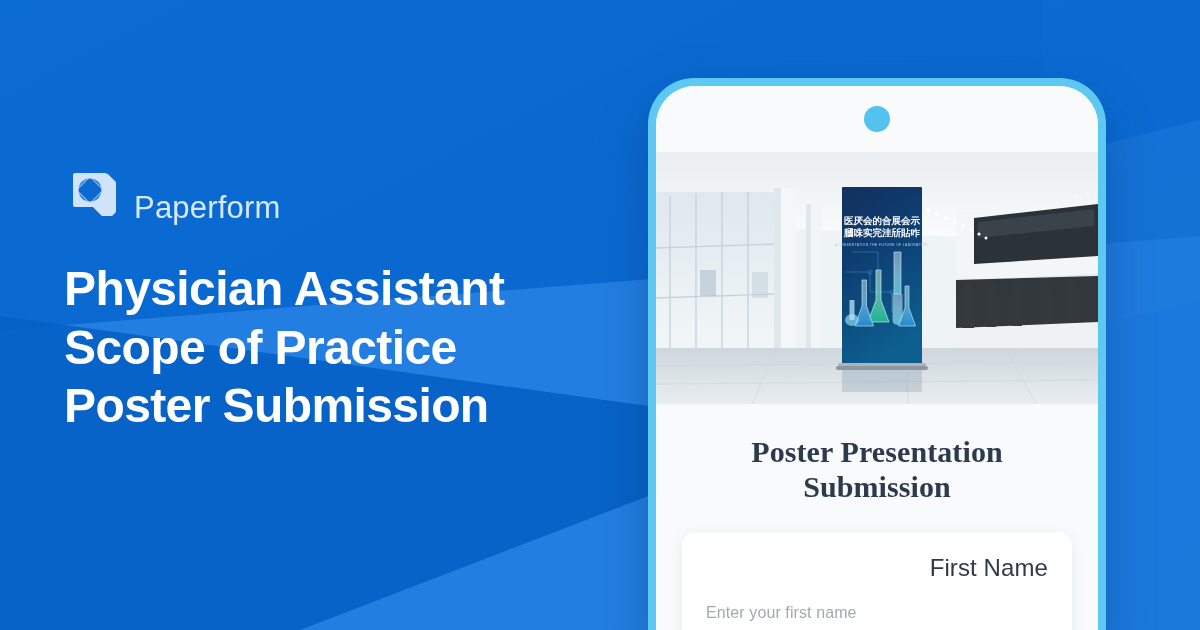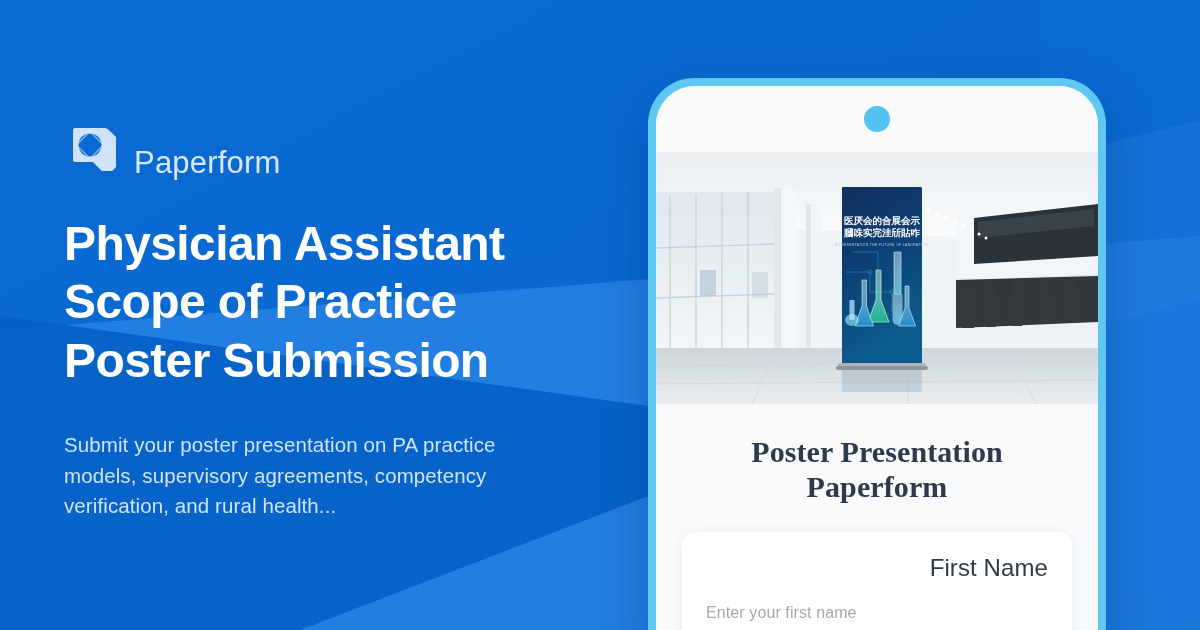--- a/index.html
+++ b/index.html
@@ -176,21 +176,20 @@
           </g>
           <circle cx="26" cy="26" r="11.5" fill="#0a6ad1"></circle>
           <path d="M26 12.5 L39.5 26 L26 39.5 L12.5 26 Z" fill="none" stroke="#cfe4fb" stroke-width="1.6" opacity="0.55"></path>
         </svg>
       </span>
       <span class="brand-name">Paperform</span>
     </div>
 
     <h1 class="headline">Physician Assistant Scope of Practice Poster Submission</h1>
 
-    <p class="subhead">Submit your poster presentation on PA practice models, supervisory agreements, competency verification, and rural health...</p>
   </div>
 
   <div class="phone">
     <div class="phone-screen">
 
       <div class="phone-notch-bar">
         <span class="camera-dot"></span>
       </div>
 
       <div class="hero-photo">
@@ -308,21 +307,21 @@
           <rect x="193.5" y="148" width="5" height="20" fill="#b7e6f7" opacity="0.75"></rect>
 
           <rect x="182" y="211" width="88" height="5" rx="2" fill="#aab4ba"></rect>
           <rect x="180" y="214" width="92" height="4" rx="2" fill="#8d979d"></rect>
 
           <rect x="186" y="218" width="80" height="22" fill="#17436c" opacity="0.14"></rect>
         </svg>
       </div>
 
       <div class="form-body">
-        <div class="form-title">Poster Presentation Paperform</div>
+        <div class="form-title">Poster Presentation Submission</div>
 
         <div class="field-card">
           <div class="field-label">First Name</div>
           <div class="field-input">Enter your first name</div>
         </div>
       </div>
 
     </div>
   </div>
 

